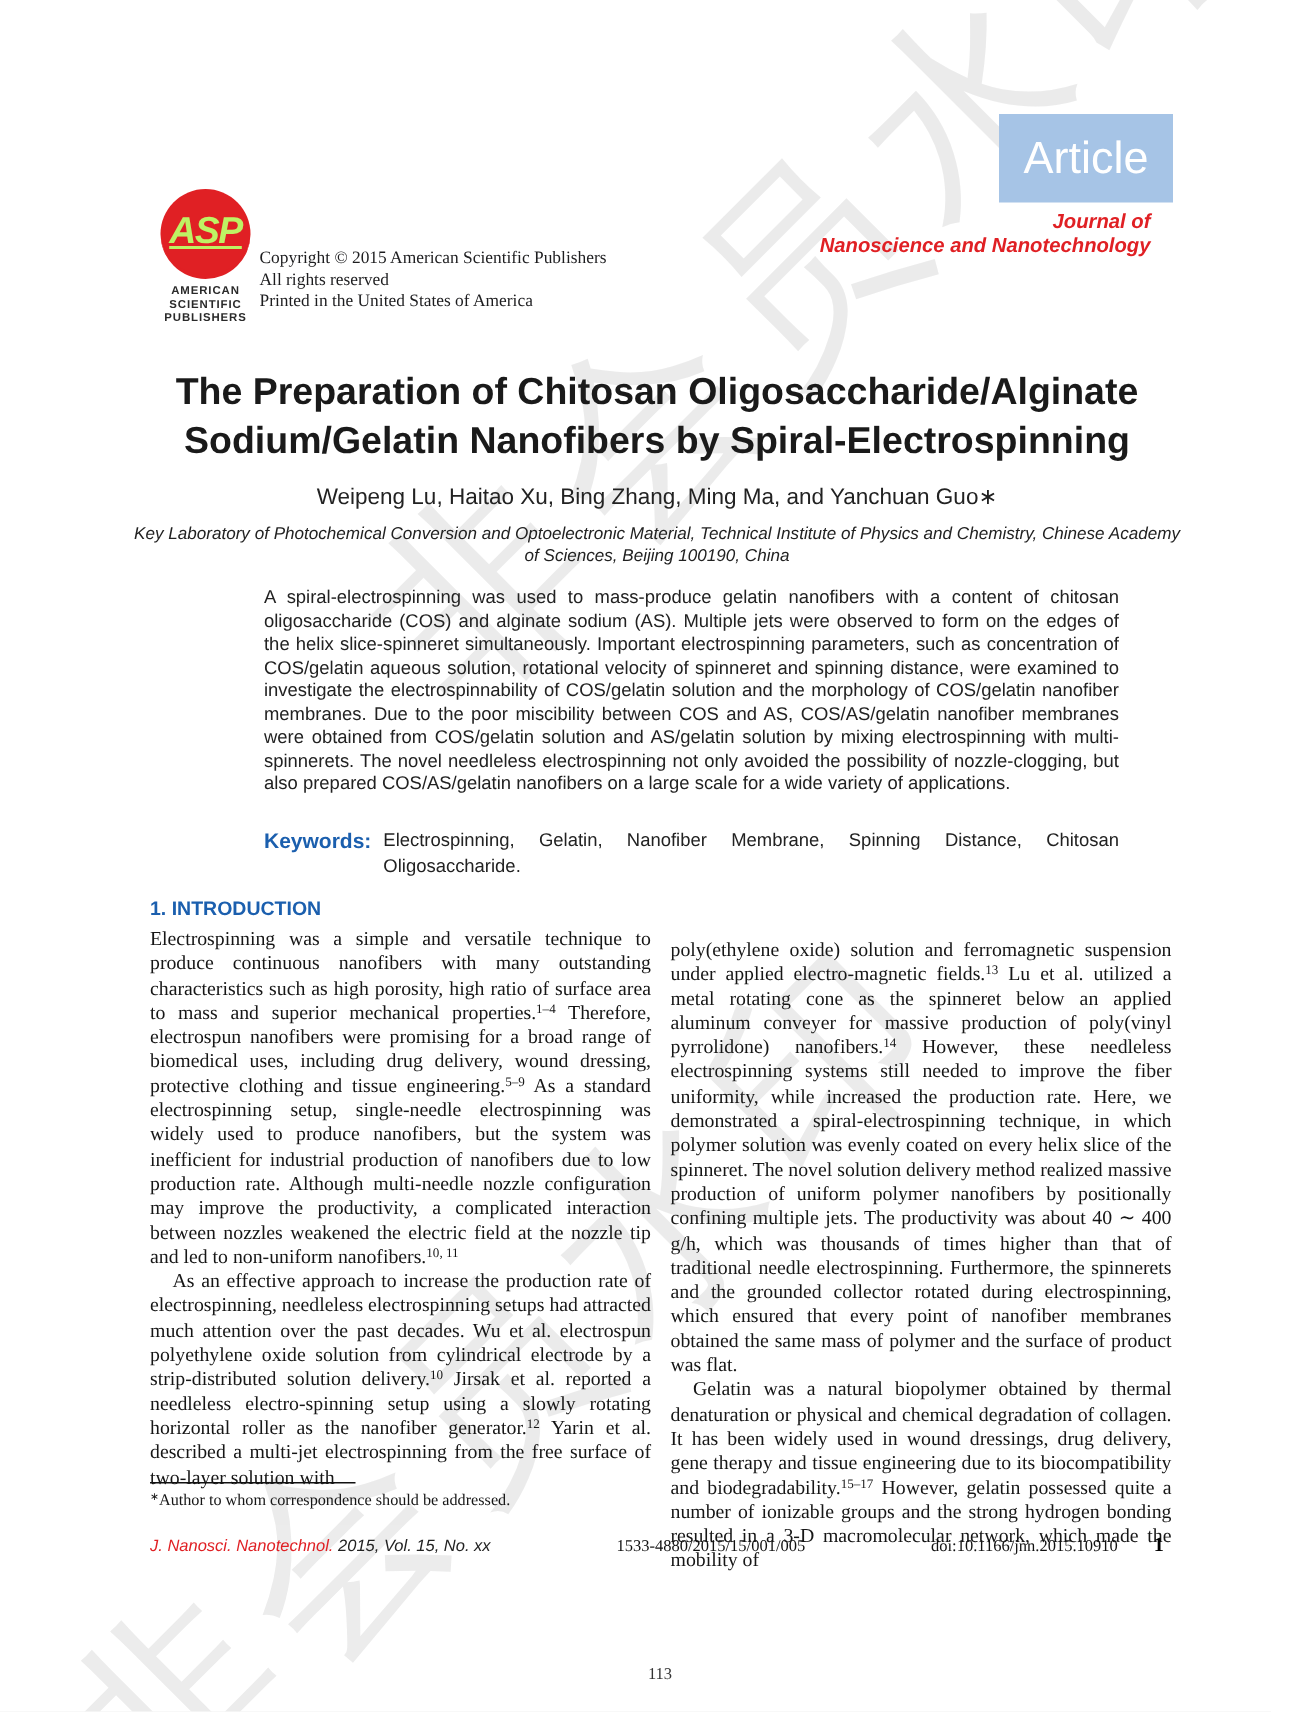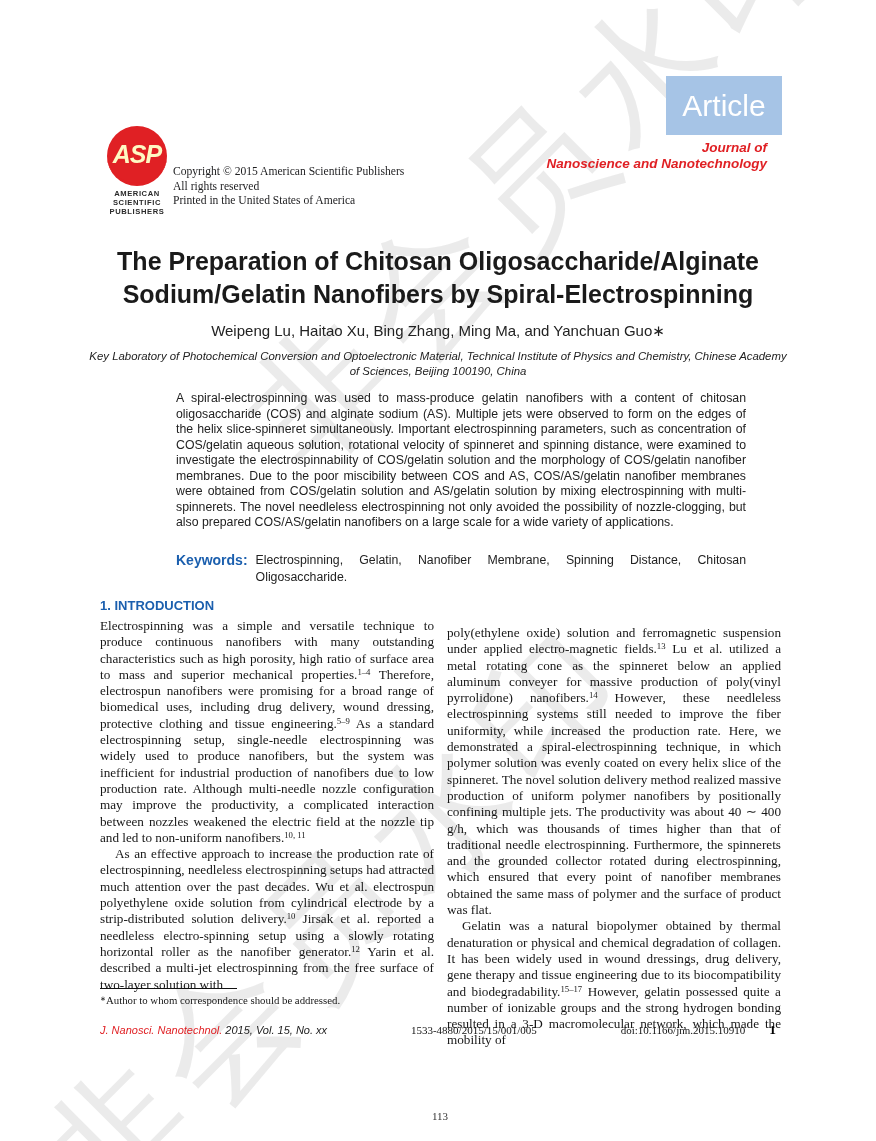--- a/index.html
+++ b/index.html
@@ -48,25 +48,26 @@
     font-size:30px;
     display:flex;align-items:center;justify-content:center;
     z-index:2;
   }
   .logo-wrap{position:absolute;left:100px;top:126px;width:74px;z-index:2;}
   .logo-circle{
     width:60px;height:60px;border-radius:50%;
     background:var(--brand_red);
     margin:0 auto;
     display:flex;align-items:center;justify-content:center;
-    color:#fef9c3;
+    color:#bef264;
     font-family:"Liberation Sans", sans-serif;
     font-weight:bold;font-style:italic;font-size:25px;
     letter-spacing:-1px;
     border-bottom:3px solid var(--brand_red);
+    text-decoration:underline;
   }
   .logo-name{
     margin-top:3px;text-align:center;
     font-family:"Liberation Sans", sans-serif;
     font-weight:bold;font-size:7.6px;line-height:9px;letter-spacing:0.6px;
     color:#2a2a2a;
   }
   .copyright{
     position:absolute;left:173px;top:165px;
     font-size:11.6px;line-height:14.5px;

